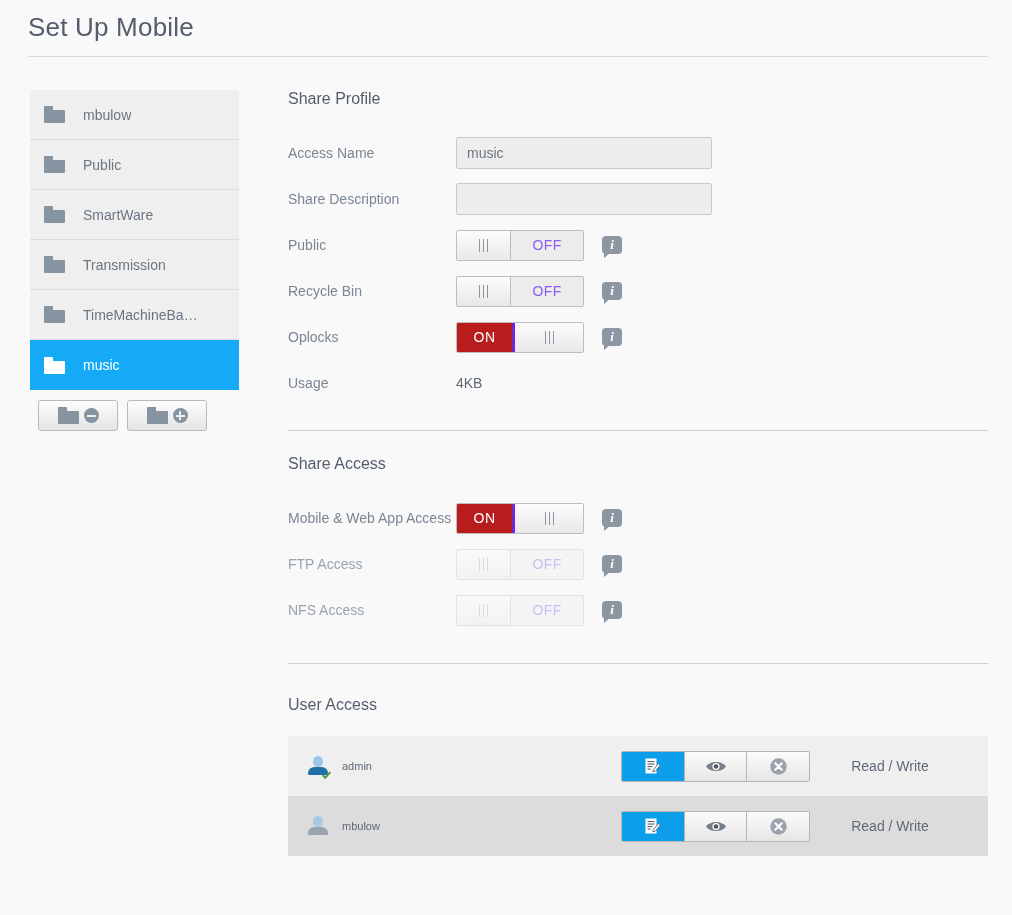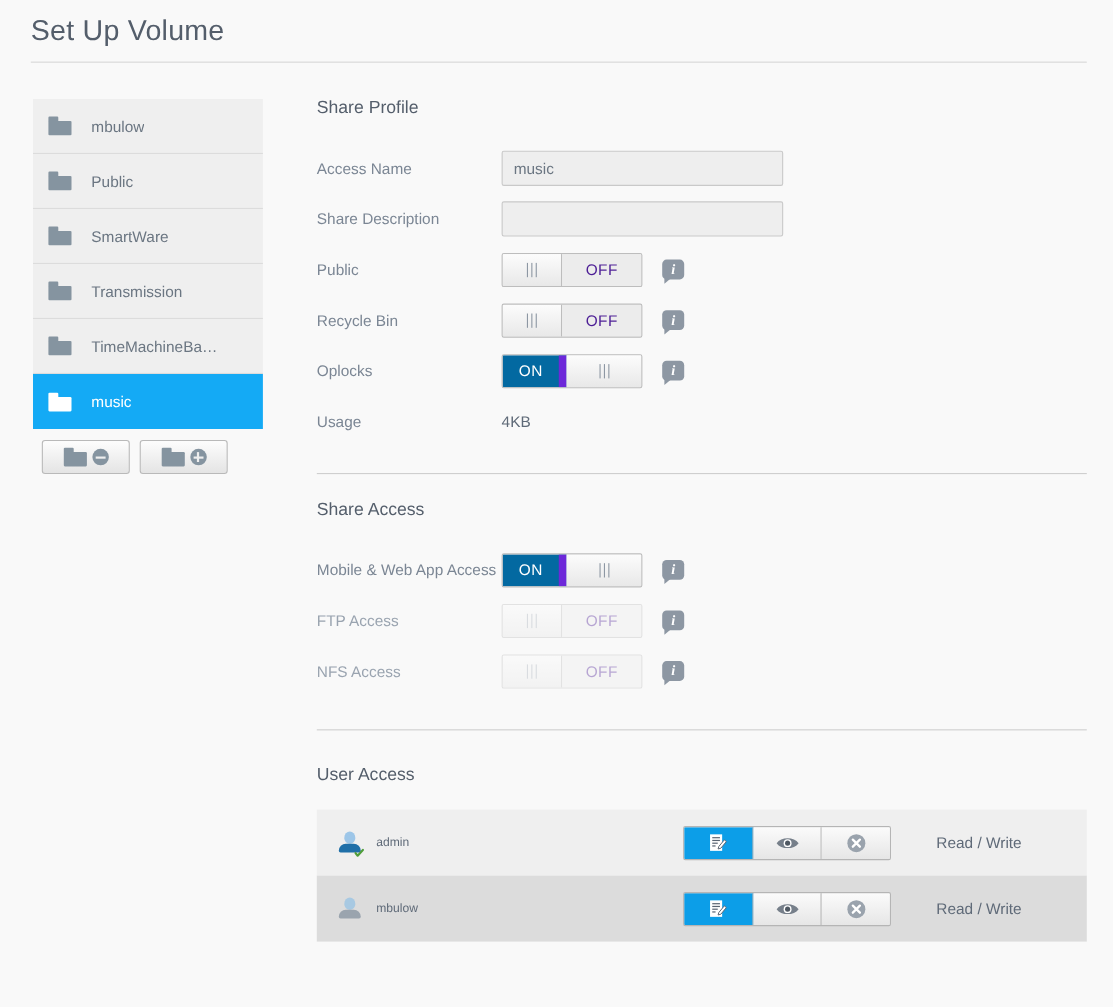--- a/index.html
+++ b/index.html
@@ -180,30 +180,30 @@
     font-size: 14px;
   }
   .tg-handle {
     width: 54px;
     background: linear-gradient(#fcfcfc, #e8e8e8);
     border-right: 1px solid #bdbdbd;
   }
   .tg-text {
     flex: 1;
     background: #ececec;
-    color: #4c1d95;
+    color: #8b5cf6;
     letter-spacing: 0.4px;
   }
   
   .toggle.on .tg-on {
     width: 58px;
-    background: #0369a1;
+    background: #b91c1c;
     color: #ffffff;
     letter-spacing: 0.4px;
-    border-right: 7px solid #6d28d9;
+    border-right: 3px solid #6d28d9;
   }
   .toggle.on .tg-handle-right {
     flex: 1;
     background: linear-gradient(#fcfcfc, #e8e8e8);
     border-right: none;
   }
   .toggle.disabled { opacity: 0.38; cursor: default; }
 
   
   .grip { display: flex; gap: 3px; }
@@ -316,21 +316,21 @@
     width: 160px;
     text-align: center;
     font-size: 14px;
     color: #5f6a78;
     margin-left: auto;
   }
 </style>
 </head>
 <body>
 
-<div class="page-title">Set Up Volume</div>
+<div class="page-title">Set Up Mobile</div>
 <div class="title-rule"></div>
 
 <div class="sidebar" id="share-list">
     <div class="share-item">
       <span class="folder"></span>
       <span class="share-label">mbulow</span>
     </div>
     <div class="share-item">
       <span class="folder"></span>
       <span class="share-label">Public</span>

